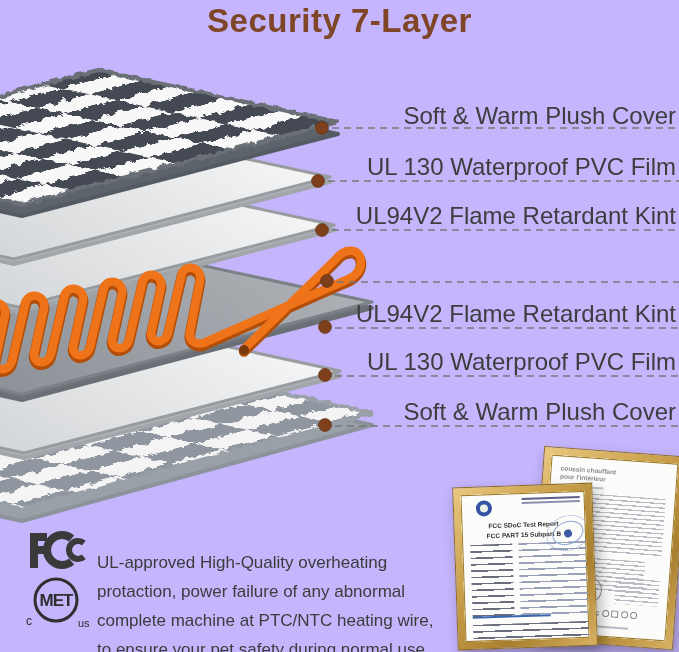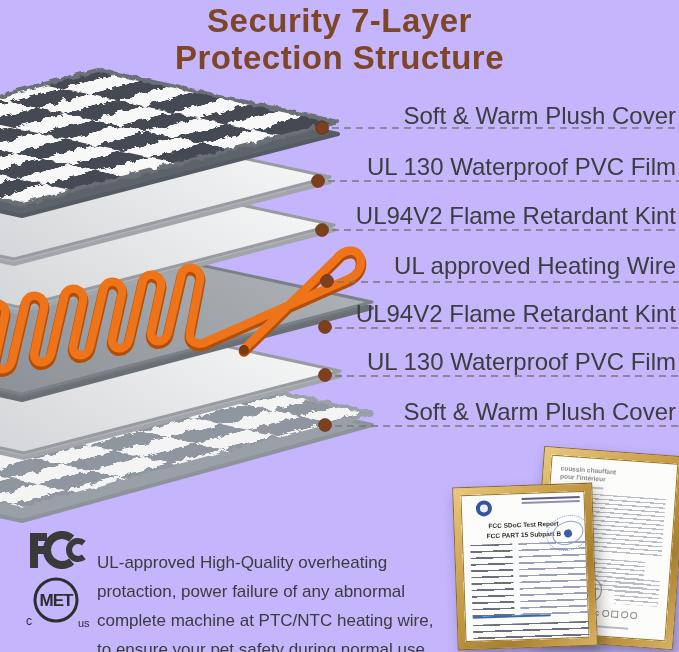--- a/index.html
+++ b/index.html
@@ -75,21 +75,20 @@
   .fc-bottom{position:absolute;left:8px;top:130px;width:118px;height:16px;}
   .fc-hl{position:absolute;left:8px;top:122px;width:78px;height:2px;background:#3a66b0;}
 </style>
 </head>
 <body>
 
 <div class="canvas">
 
   <div class="title">
     <div>Security 7-Layer</div>
-    <div>Protection Structure</div>
   </div>
 
   <svg class="diagram" width="679" height="652" viewBox="0 0 679 652" aria-hidden="true">
     <defs>
       <linearGradient id="film" x1="1" y1="0" x2="0" y2="0.4">
         <stop offset="0" stop-color="#fbfbfb"></stop>
           <stop offset="1" stop-color="#cdd0d3"></stop>
       </linearGradient>
       <linearGradient id="gray5" x1="1" y1="0" x2="0" y2="0.4">
         <stop offset="0" stop-color="#b2b6bb"></stop>
@@ -164,21 +163,20 @@
       <circle cx="327" cy="281" r="6.5"></circle>
       <circle cx="325" cy="327" r="6.5"></circle>
       <circle cx="325" cy="375" r="6.5"></circle>
       <circle cx="325" cy="425" r="6.5"></circle>
     </g>
   </svg>
 
   <div class="layer-label" style="top:104px">Soft &amp; Warm Plush Cover</div>
   <div class="layer-label" style="top:155px">UL 130 Waterproof PVC Film</div>
   <div class="layer-label" style="top:204px">UL94V2 Flame Retardant Kint</div>
-  <div class="layer-label" style="top:254px">UL approved Heating Wire</div>
   <div class="layer-label" style="top:302px">UL94V2 Flame Retardant Kint</div>
   <div class="layer-label" style="top:350px">UL 130 Waterproof PVC Film</div>
   <div class="layer-label" style="top:400px">Soft &amp; Warm Plush Cover</div>
 
   <svg class="fcc-logo" width="80" height="48" viewBox="0 0 80 48" aria-hidden="true">
     <g fill="#3a3a3a" stroke="none">
       <path d="M8 7 h17 v8 h-9 v5 h8 v8 h-8 v14 h-8 z"></path>
     </g>
     <g fill="none" stroke="#3a3a3a">
       <path stroke-width="8" d="M49.6 12.5 A15 15 0 1 0 49.6 35.5"></path>

